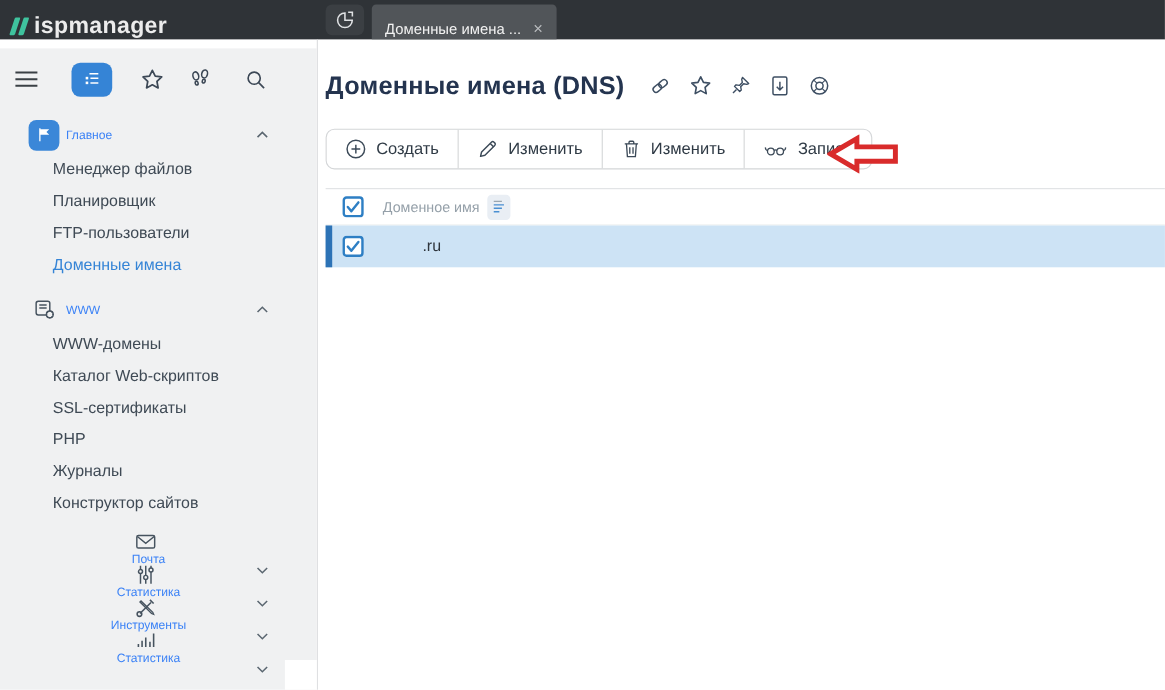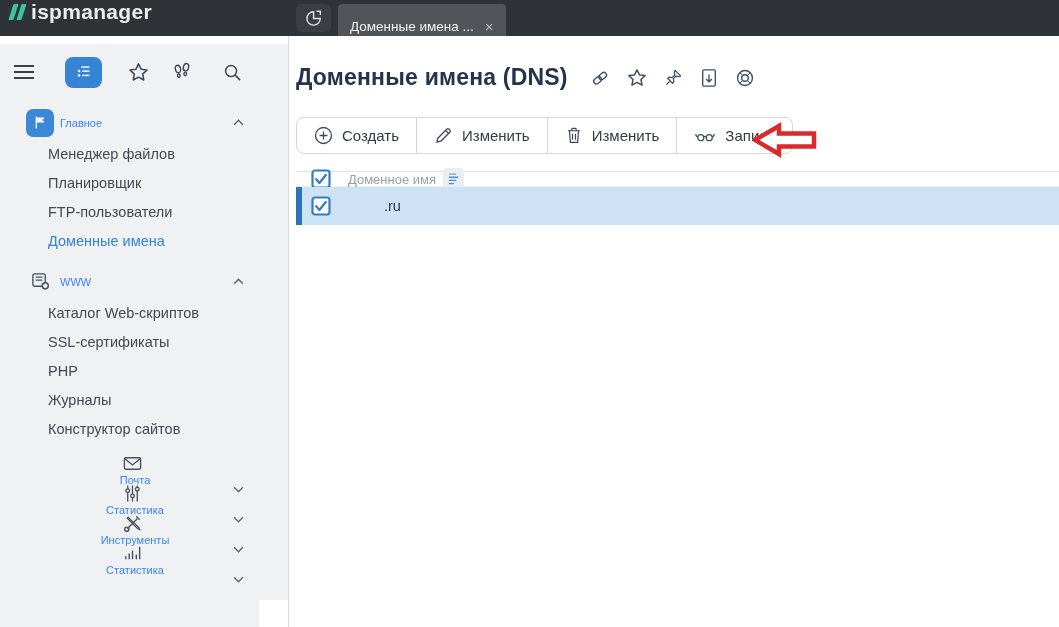--- a/index.html
+++ b/index.html
@@ -4,21 +4,21 @@
 <style>
   * { box-sizing: border-box; margin: 0; padding: 0; }
   html,body { width:1059px; height:627px; }
   body {
     font-family: "Liberation Sans","DejaVu Sans",sans-serif;
     background:#fff; overflow:hidden; color:#333;
   }
   
   .topbar {
     position:relative; height:36px; background:#2f3337;
-    display:flex; align-items:flex-start;
+    display:flex; align-items:flex-end;
   }
   .logo { display:flex; align-items:center; margin-left:11px; }
   .logo-slashes { display:flex; gap:3px; margin-right:7px; }
   .logo-slashes i { display:block; width:5px; height:16px; background:#3fc39e; transform:skewX(-18deg); border-radius:1px; }
   .logo-text { color:#ececec; font-size:21px; font-weight:700; letter-spacing:.3px; }
   .pie-btn {
     position:absolute; left:296px; top:4px; width:35px; height:28px;
     background:#3b3f43; border-radius:6px; display:flex; align-items:center; justify-content:center;
   }
   .tab {
@@ -88,21 +88,21 @@
     font-size:15px; color:#2f3a45; cursor:pointer; background:none; border:none;
     font-family:inherit;
   }
   .tb-btn + .tb-btn { border-left:1px solid #d4d6d8; }
   .tb-btn svg { color:#3c4a58; }
 
   .red-arrow { position:absolute; left:463px; top:86px; }
 
   .dtable { margin-left:7px; margin-top:17px; width:calc(100% - 7px); }
   .thead {
-    height:16px; display:flex; align-items:center; padding-left:15px;
+    height:34px; display:flex; align-items:center; padding-left:15px;
     border-top:1px solid #dfe2e4; border-bottom:1px solid #eceeef; background:#fff;
   }
   .th-label { margin-left:17px; font-size:13px; color:#95a0a9; }
   .sort-box {
     margin-left:7px; width:21px; height:23px; background:#e9eef4; border-radius:4px;
     display:flex; align-items:center; justify-content:center; cursor:pointer;
   }
   .trow {
     position:relative; height:38px; display:flex; align-items:center;
     padding-left:15px; background:#cde3f5; cursor:pointer;
@@ -222,20 +222,23 @@
             </svg>
           </span>
           <span class="sec-label">WWW</span>
           <span class="chev">
             <svg width="11" height="7" viewBox="0 0 12 8" fill="none" stroke="#5a6670" stroke-width="1.6">
                 <path d="M1 6.5 L6 1.5 L11 6.5"></path>
               </svg>
           </span>
         </div>
         <div class="menu-item">
+            <span>WWW-домены</span>
+          </div>
+        <div class="menu-item">
             <span>Каталог Web-скриптов</span>
           </div>
         <div class="menu-item">
             <span>SSL-сертификаты</span>
           </div>
         <div class="menu-item">
             <span>PHP</span>
           </div>
         <div class="menu-item">
             <span>Журналы</span>

